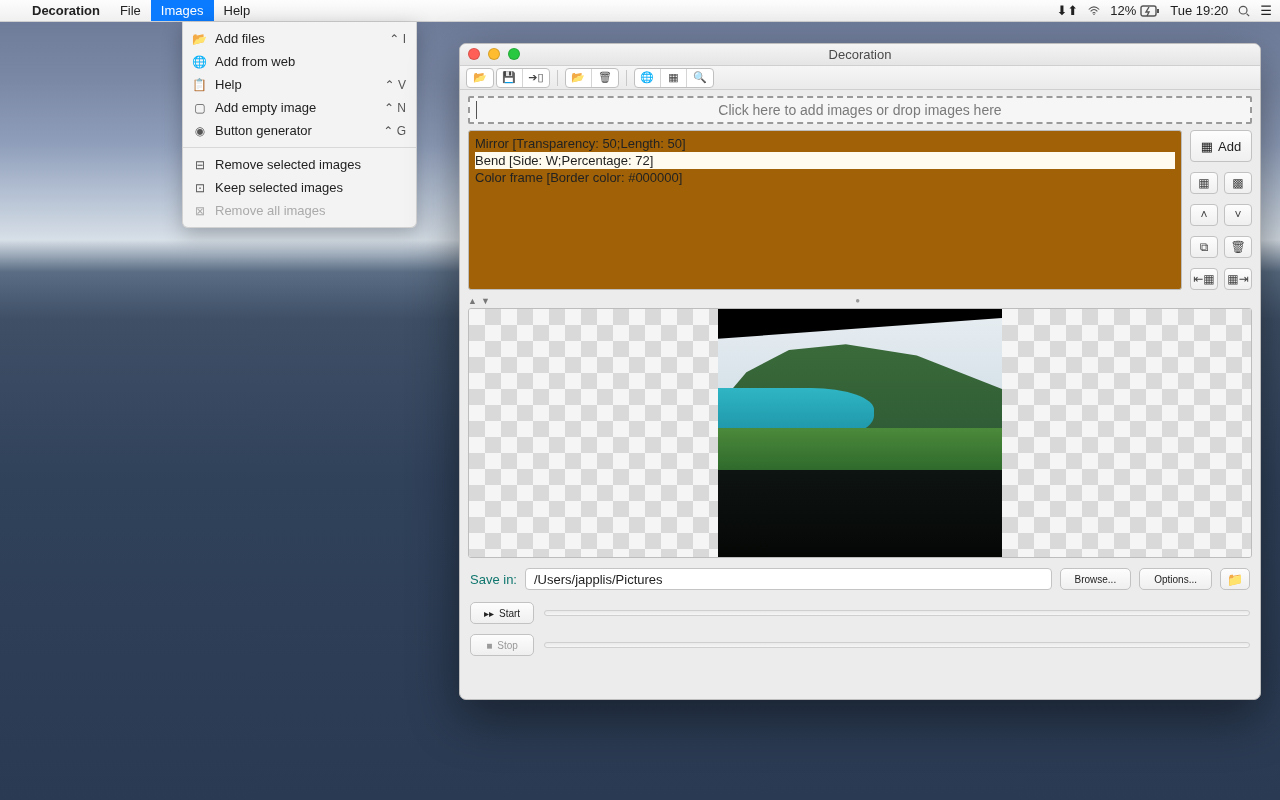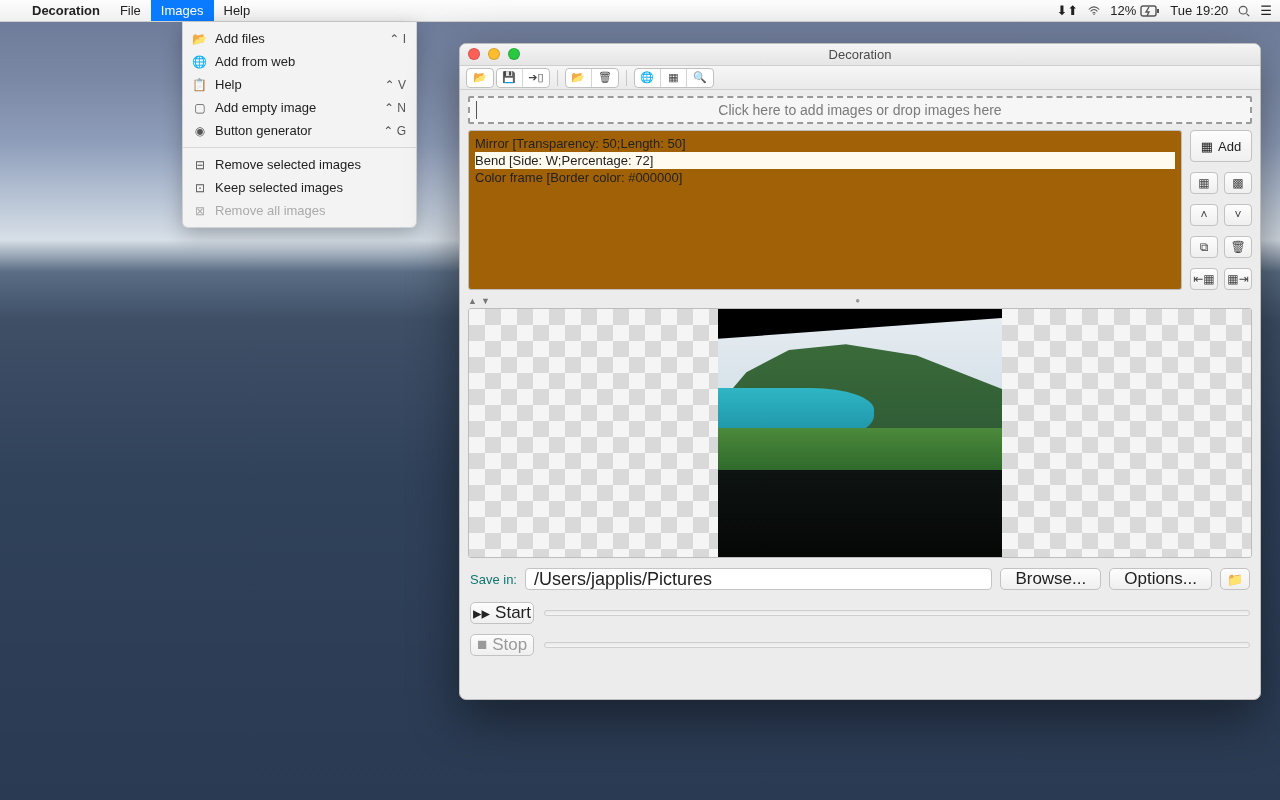--- a/index.html
+++ b/index.html
@@ -107,25 +107,25 @@
   background: linear-gradient(#2fb5c4,#1a8fa2); border-radius: 0 40% 50% 0; }
 .previewimg .veg { position:absolute; inset:48% 0 35% 0; background: linear-gradient(#4c8a3b,#2f6a2c); }
 .previewimg .refl { position:absolute; inset:65% 0 0 0; background: linear-gradient(#0e1412,#050705); }
 .previewimg .skew { position:absolute; top:0; left:0; right:0; height:12%; background:#000;
   clip-path: polygon(0 0, 100% 0, 100% 30%, 0 100%); }
 
 .botrow { display: flex; align-items: center; gap: 8px; padding: 4px 2px; }
 .botrow label { color: #0f766e; font-size: 13px; }
 .txt {
   flex: 1; height: 22px; border: 1px solid #c4c4c4; border-radius: 4px; background: #fff;
-  padding: 0 8px; font-size: 18px; color: #222;
+  padding: 0 8px; font-size: 13px; color: #222;
 }
 .btn {
   height: 22px; padding: 0 14px; background: linear-gradient(#fdfdfd,#efefef);
-  border: 1px solid #c2c2c2; border-radius: 5px; font-size: 17px; color: #222;
+  border: 1px solid #c2c2c2; border-radius: 5px; font-size: 10px; color: #222;
   display: inline-flex; align-items: center; justify-content: center; cursor: default;
 }
 .iconbtn { width: 30px; padding: 0; font-size: 13px; }
 .actionrow { display: flex; align-items: center; gap: 10px; padding: 2px 2px; }
 .actionrow .btn { width: 64px; gap: 5px; }
 .actionrow .btn.disabled { color: #9a9a9a; }
 .track { flex: 1; height: 6px; border: 1px solid #cfcfcf; border-radius: 3px;
   background: linear-gradient(#e9e9e9,#f6f6f6); }
 
 .svgico { width: 12px; height: 12px; stroke: #555; stroke-width: 1.4; fill: none; }

